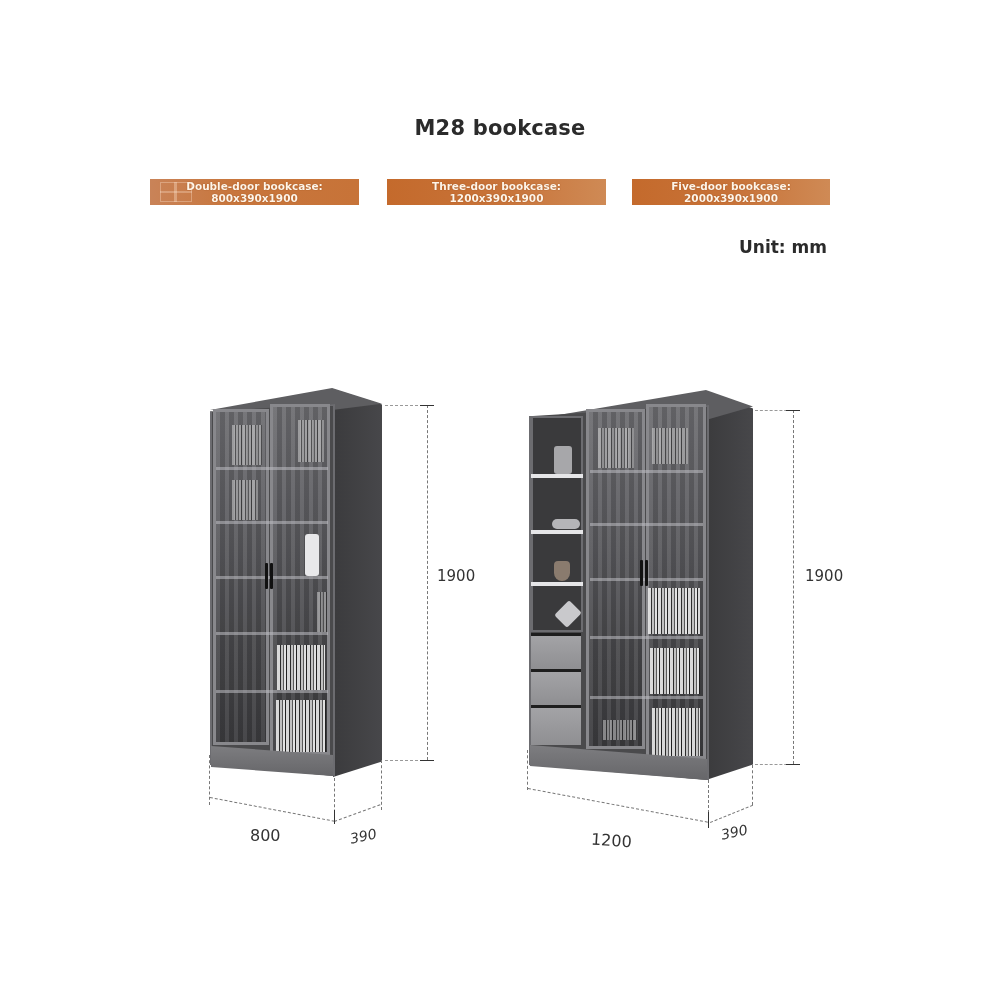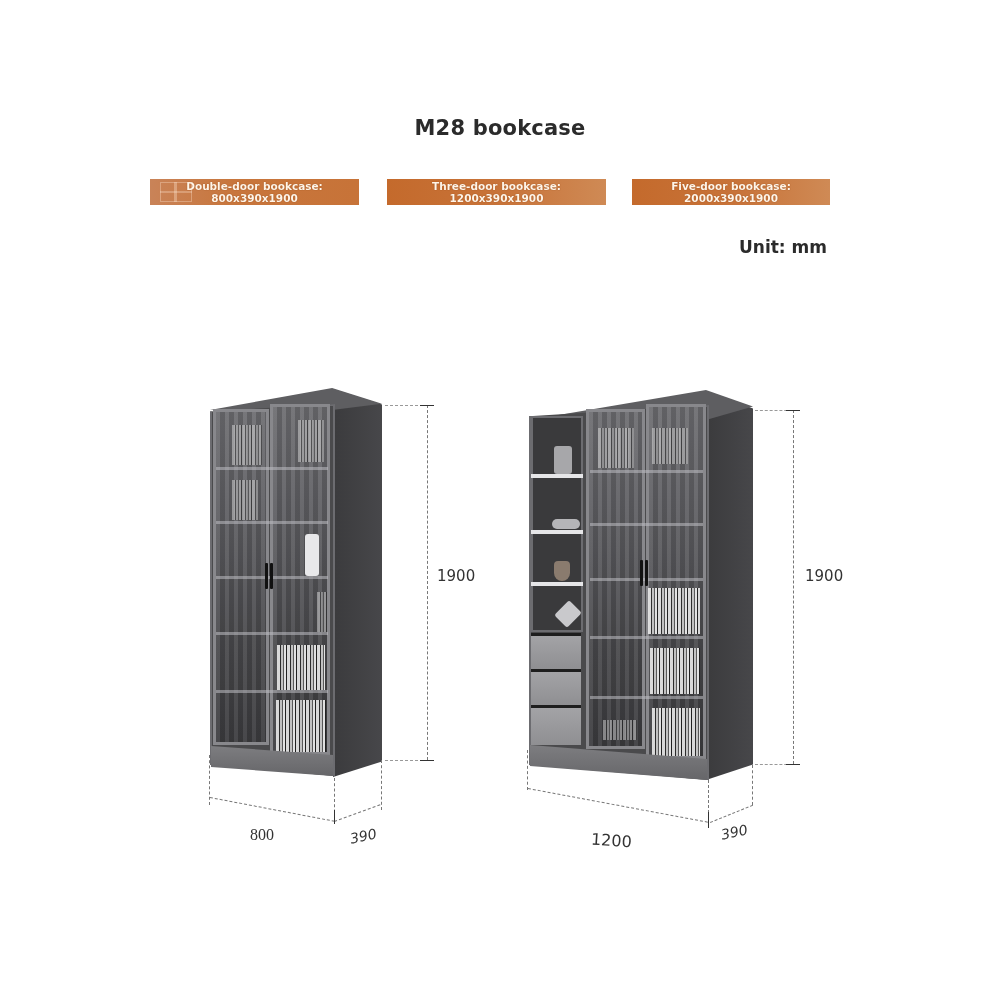--- a/index.html
+++ b/index.html
@@ -125,21 +125,21 @@
   <div class="dim-tick" style="left:420px;top:405px;width:14px;"></div>
   <div class="dim-tick" style="left:420px;top:760px;width:14px;"></div>
   <div class="dim-text" style="left:437px;top:567px;">1900</div>
 
   <div class="dim-line-v" style="left:209px;top:755px;height:50px;"></div>
   <div class="dim-line-v" style="left:334px;top:778px;height:45px;"></div>
   <div class="dim-line-v" style="left:381px;top:760px;height:50px;"></div>
   <div class="diag" style="left:210px;top:797px;width:127px;transform:rotate(10.8deg);"></div>
   <div class="diag" style="left:334px;top:821px;width:49px;transform:rotate(-20deg);"></div>
   <div class="dim-tick-v" style="left:334px;top:810px;height:14px;"></div>
-  <div class="dim-text" style="left:250px;top:826px;font-size:16px;font-family:Liberation Serif, serif;">800</div>
+  <div class="dim-text" style="left:250px;top:826px;font-size:16px;">800</div>
   <div class="dim-text small" style="left:350px;top:828px;">390</div>
 </div>
 
 <div class="case" style="left:0;top:0;width:1000px;height:1000px;">
 
   <div class="side" style="left:706px;top:391px;width:47px;height:389px;clip-path:polygon(0 0,100% 4.5%,100% 96%,0 100%);"></div>
 
   <div style="position:absolute;left:529px;top:390px;width:224px;height:30px;background:#5e5e61;clip-path:polygon(0 100%,79% 0,100% 55%,79% 100%);"></div>
 
   <div class="front" style="left:529px;top:405px;width:180px;height:375px;clip-path:polygon(0 3%,100% 0,100% 100%,0 96%);"></div>

